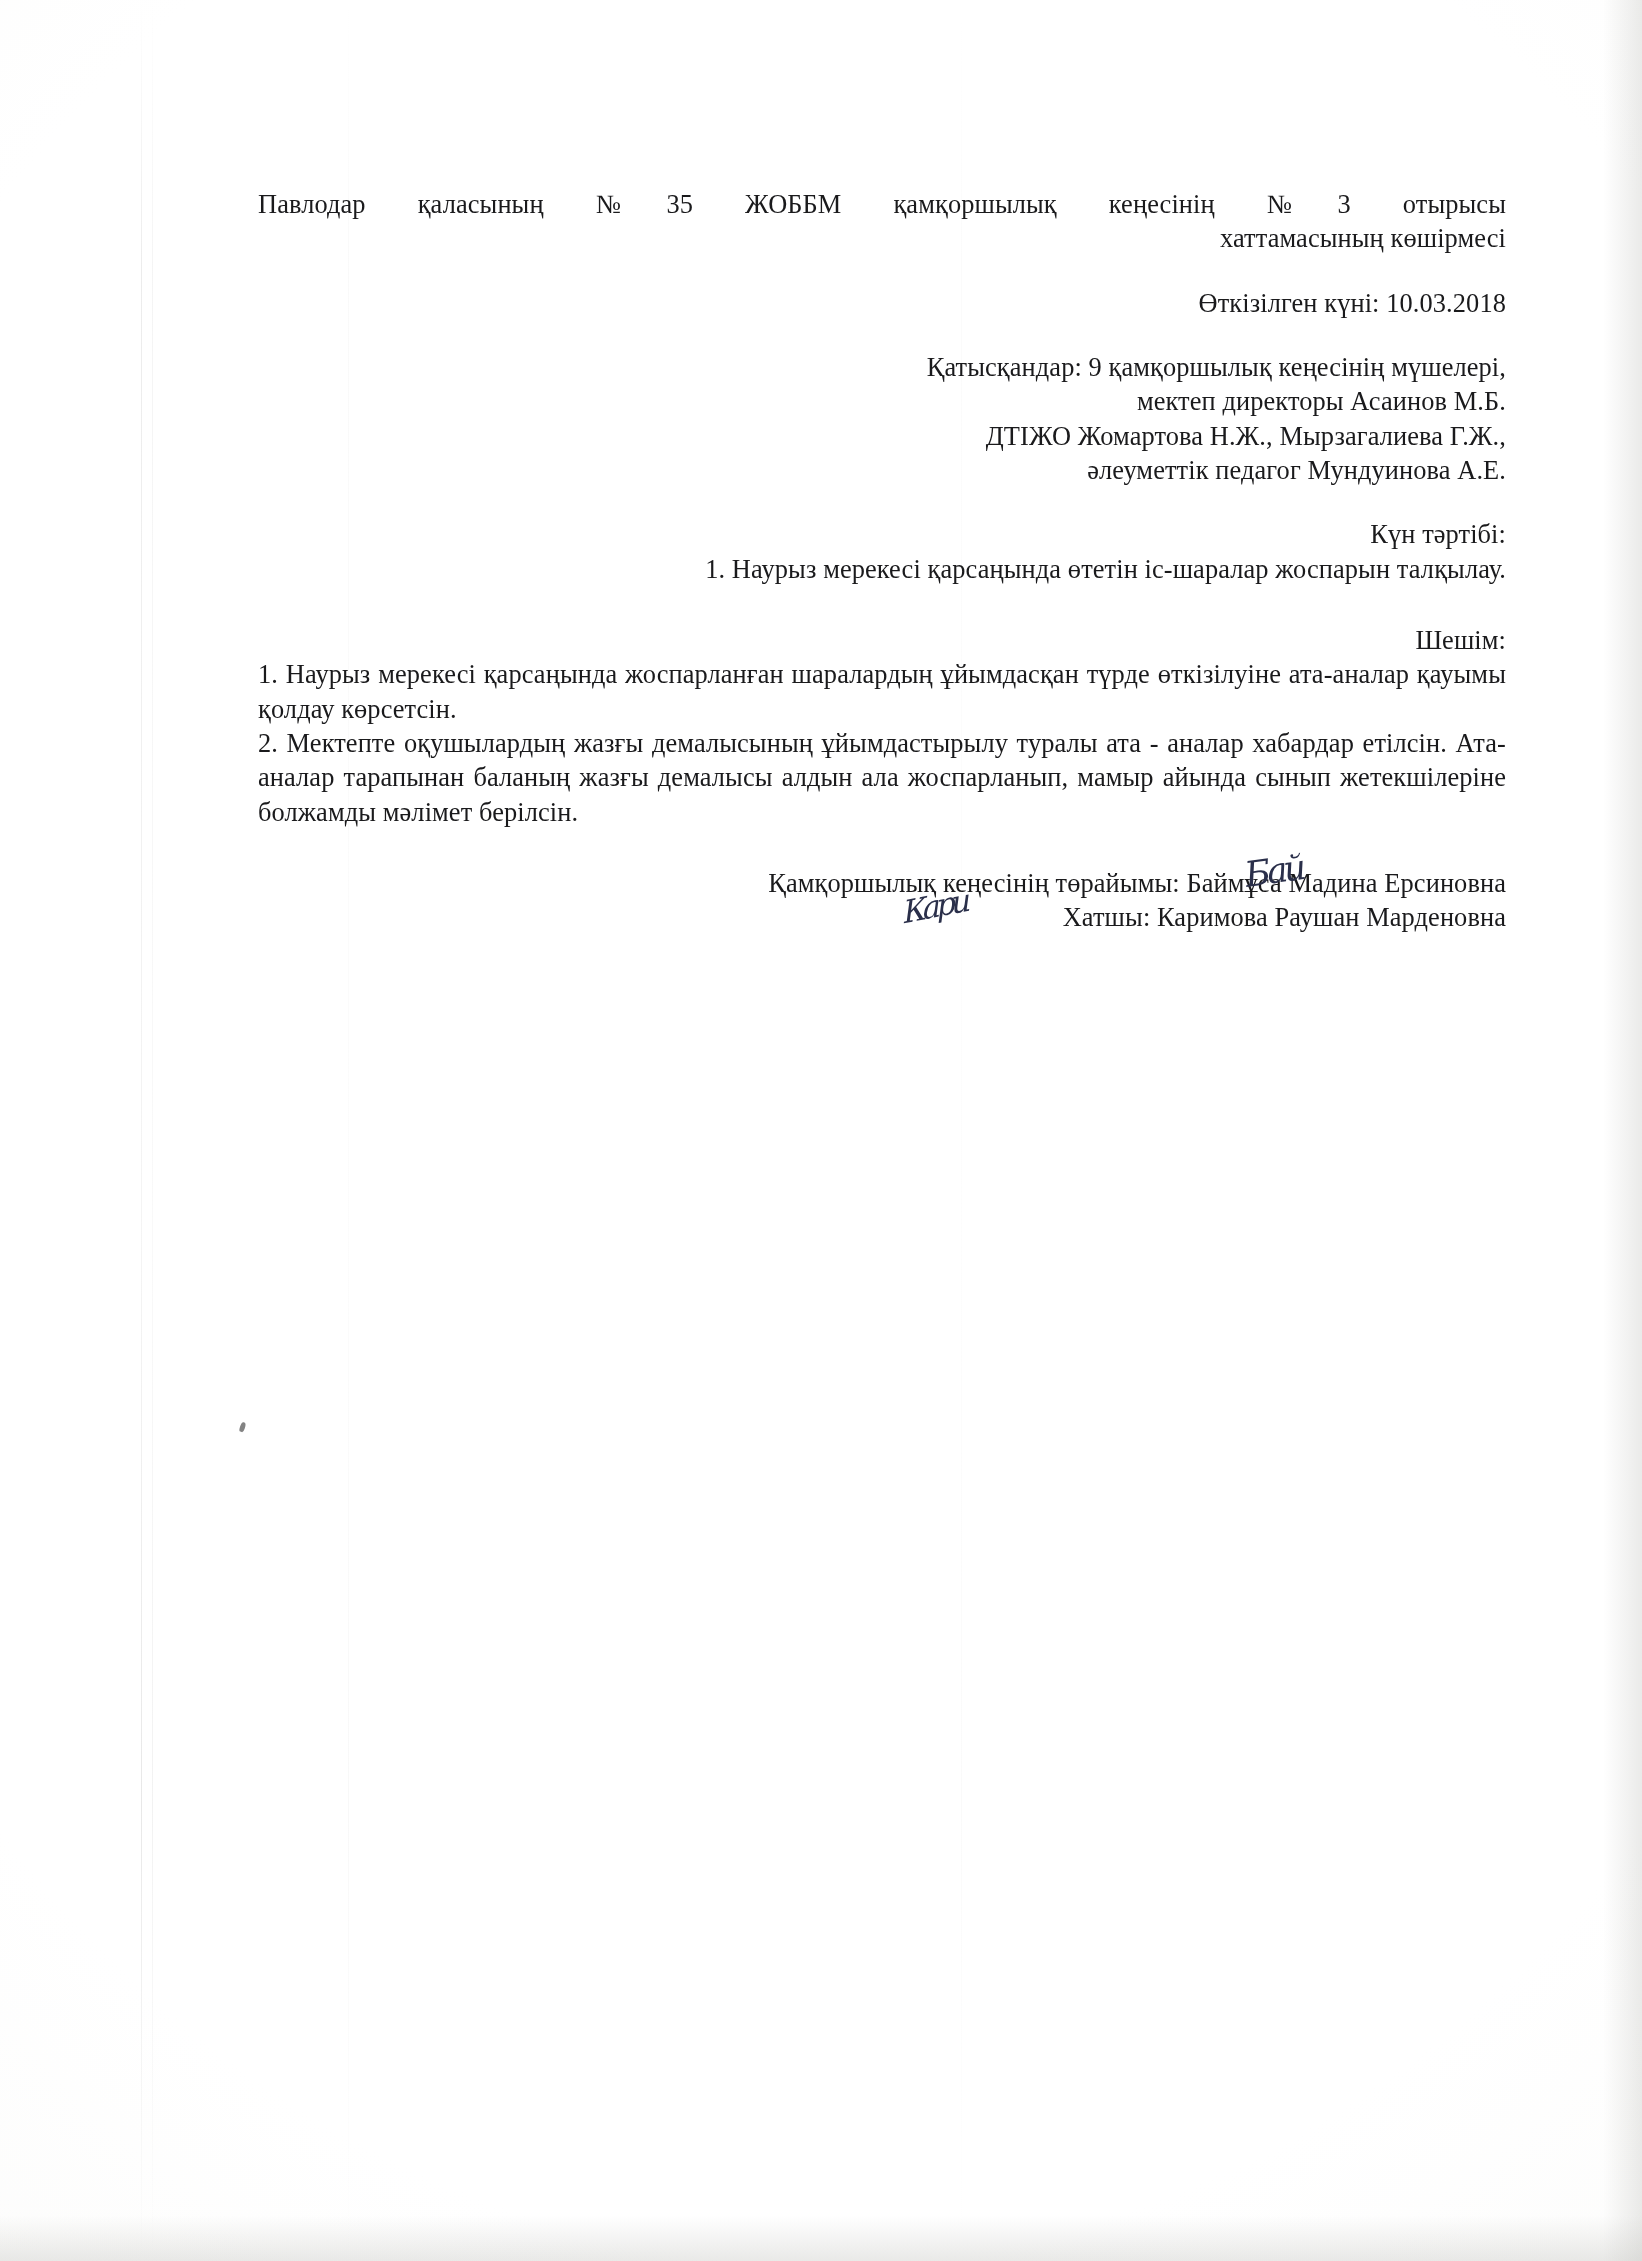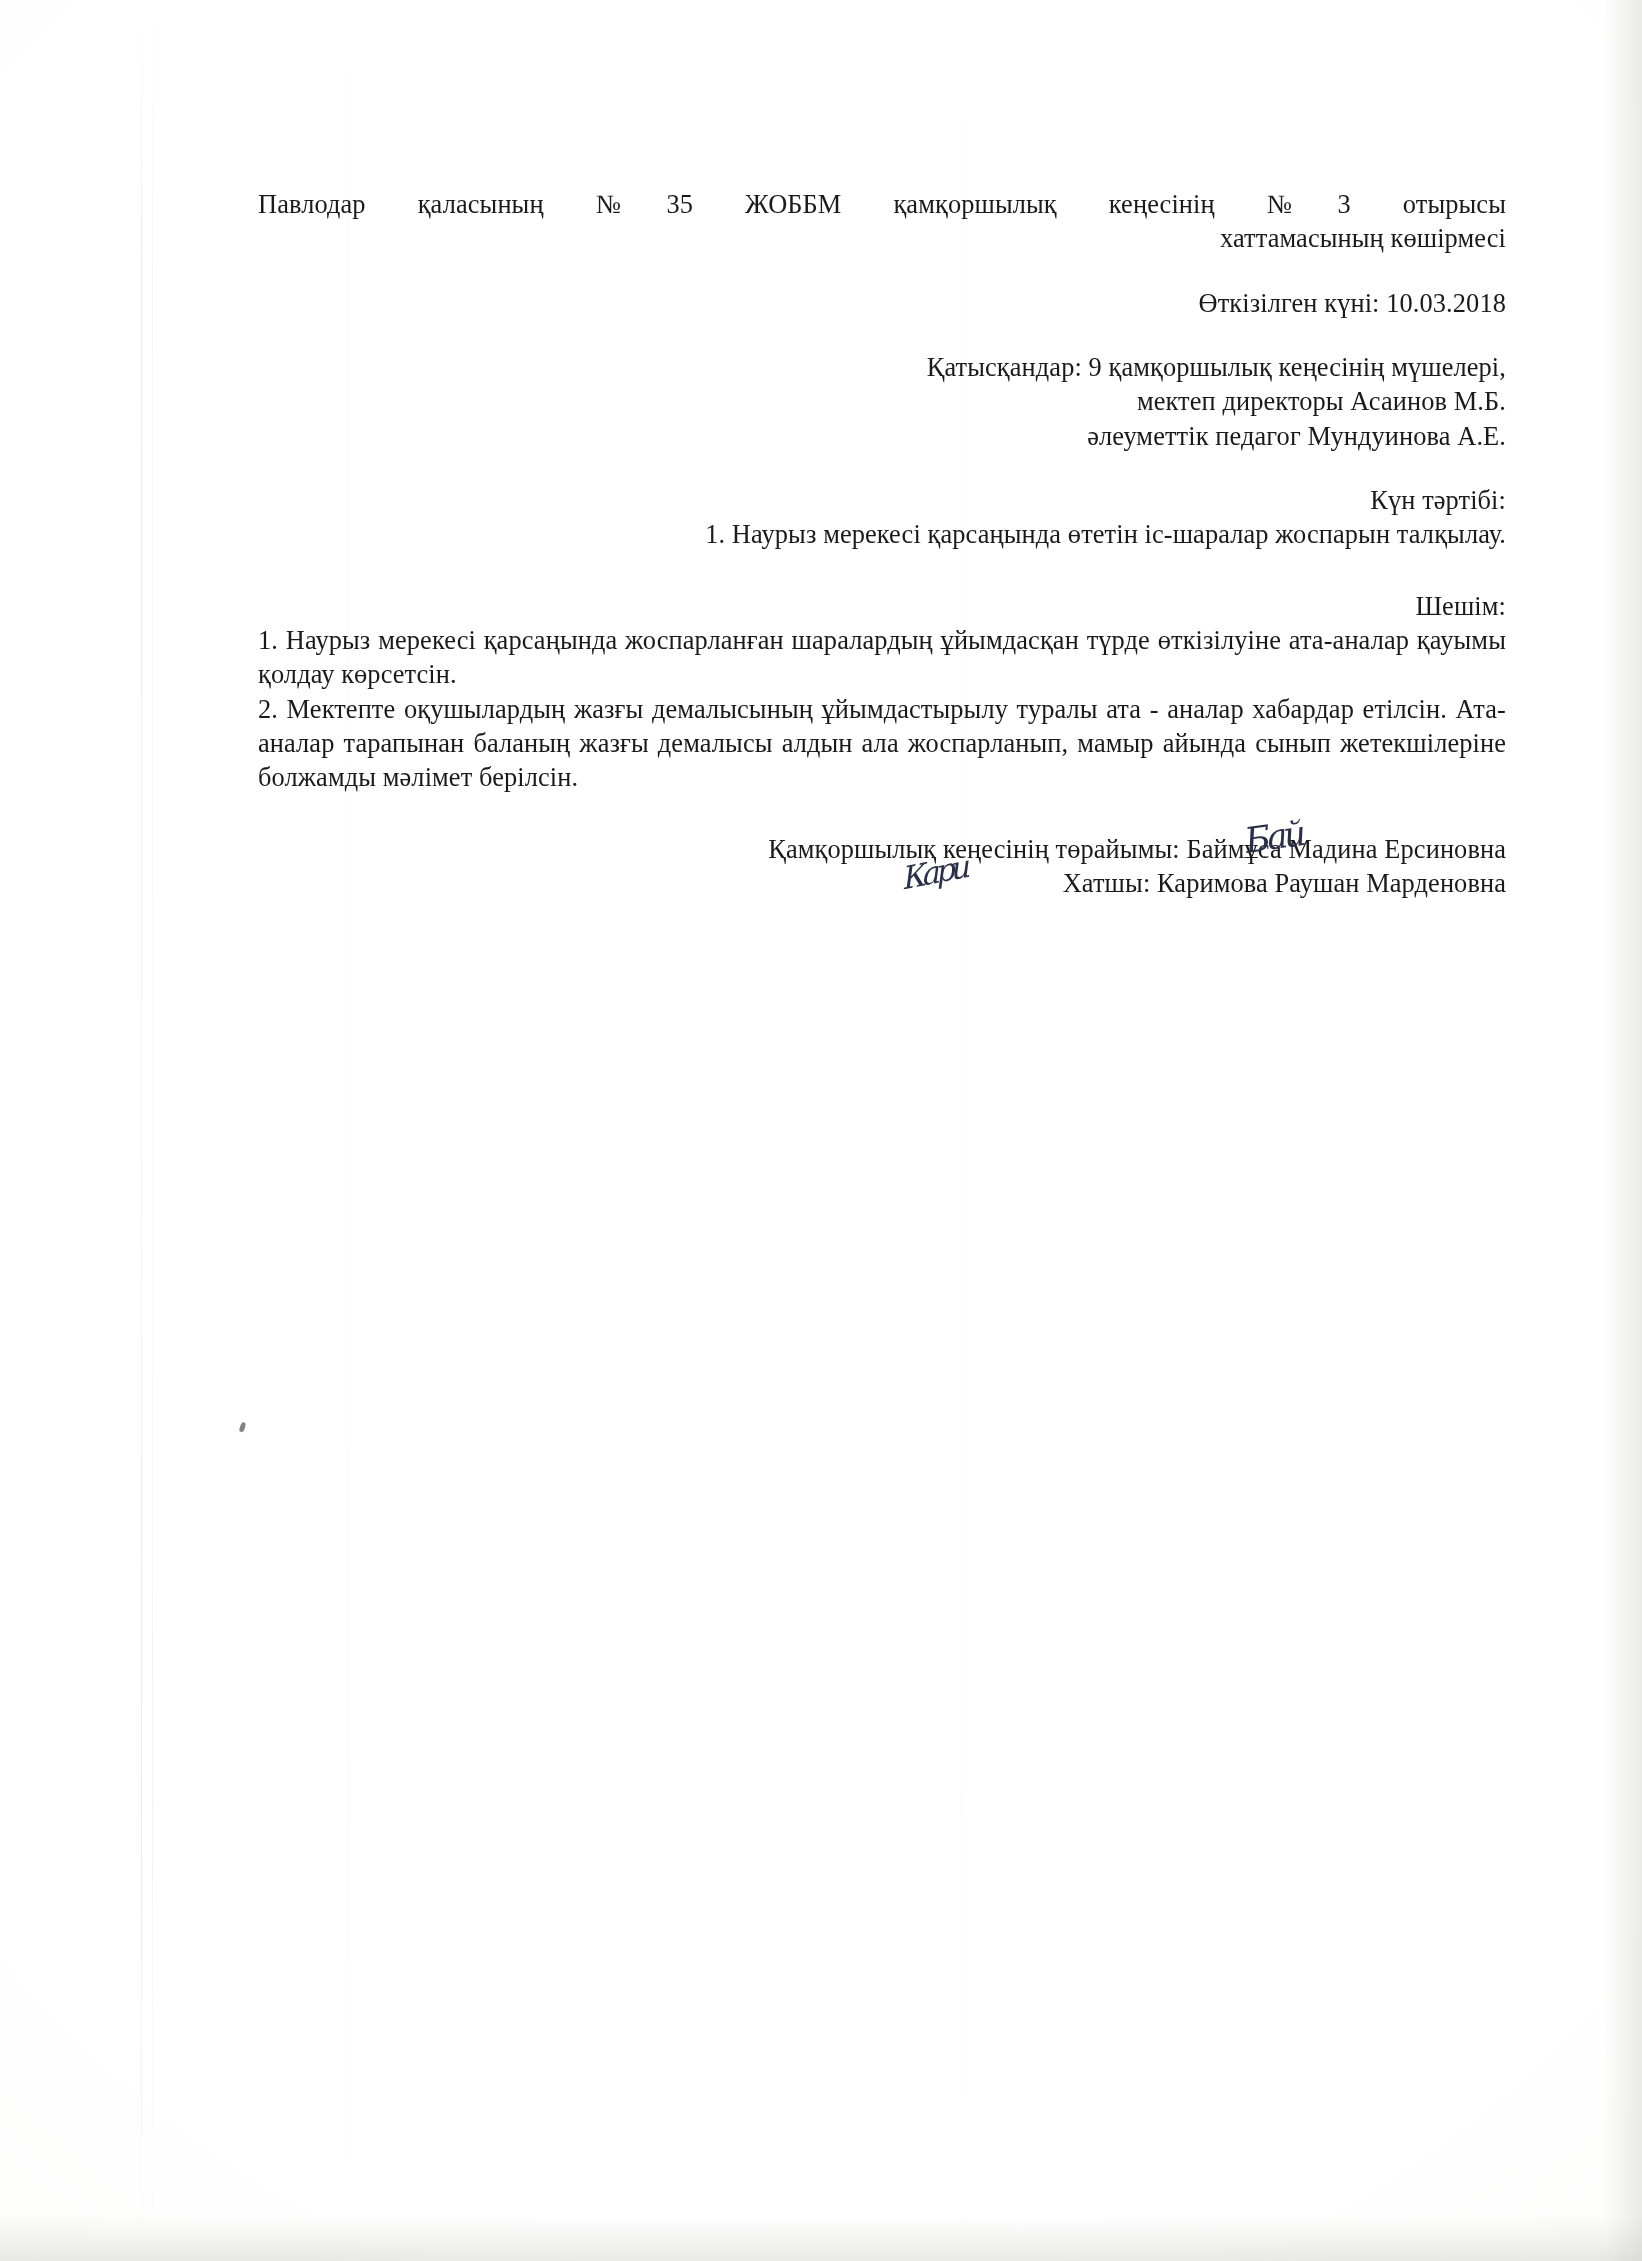--- a/index.html
+++ b/index.html
@@ -134,20 +134,21 @@
     <div class="gap-md"></div>
 
     <p class="para">Өткізілген күні: 10.03.2018</p>
 
     <div class="gap-md"></div>
 
     <div>
       <p class="para">Қатысқандар: 9 қамқоршылық кеңесінің мүшелері,</p>
       <div class="indent-block">
         <p class="para">мектеп директоры Асаинов М.Б.</p>
+        <p class="para">ДТІЖО Жомартова Н.Ж., Мырзагалиева Г.Ж.,</p>
         <p class="para">әлеуметтік педагог Мундуинова А.Е.</p>
       </div>
     </div>
 
     <div class="gap-md"></div>
 
     <div>
       <p class="para">Күн тәртібі:</p>
       <p class="para">1. Наурыз мерекесі қарсаңында өтетін іс-шаралар жоспарын талқылау.</p>
     </div>

